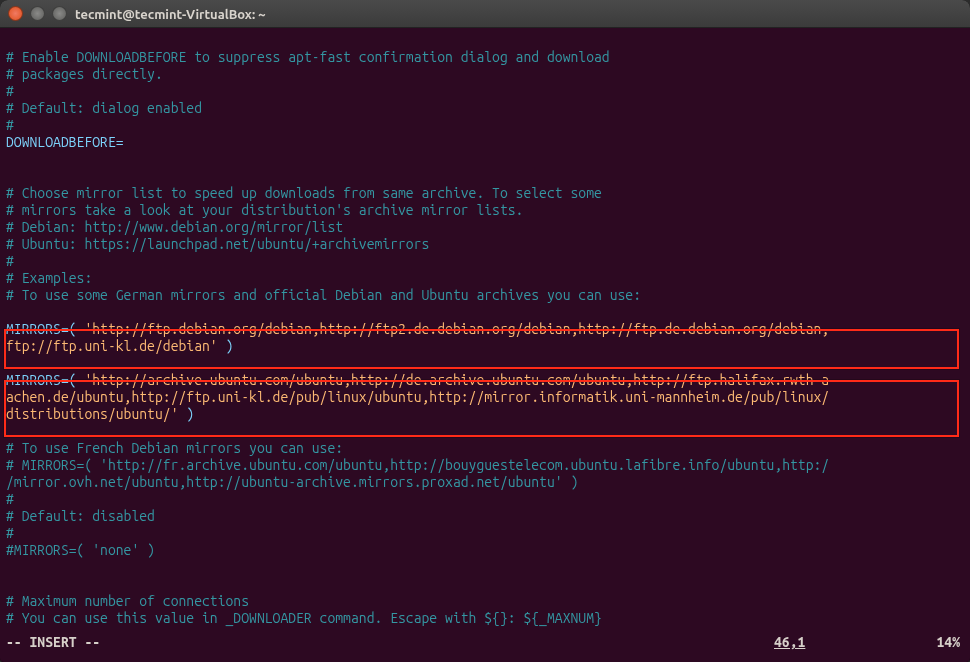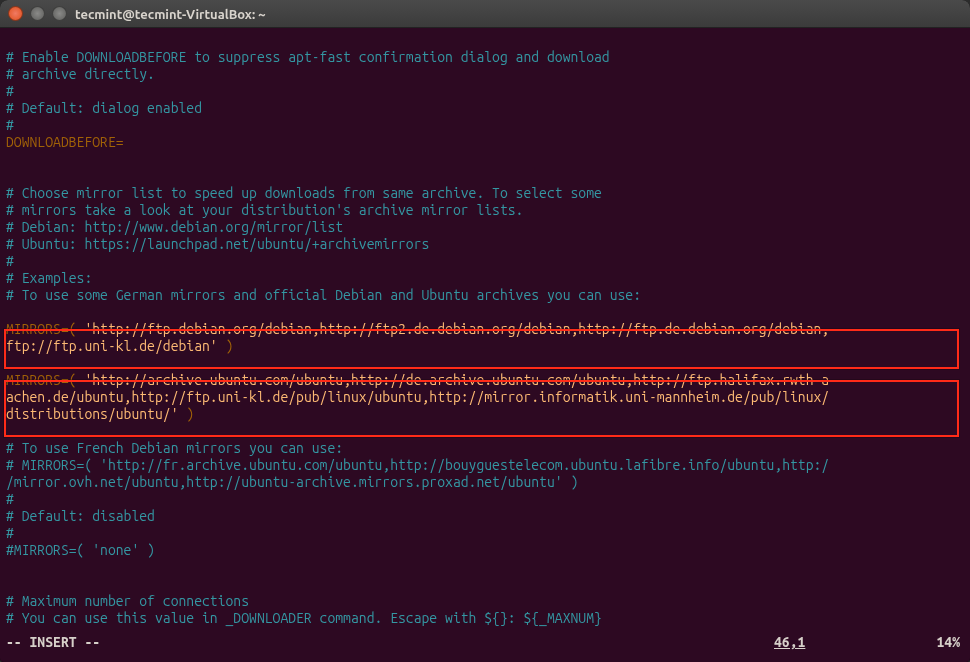--- a/index.html
+++ b/index.html
@@ -49,21 +49,21 @@
   width: 100%;
   height: calc(100% - 28px);
   padding: 4px 6px;
   font-size: 14px;
   line-height: 17px;
   white-space: pre;
   position: relative;
   letter-spacing: 0;
 }
 .cmt { color: #3497a3; }          
-.kw  { color: #a16207; }          
+.kw  { color: #7dd3fc; }          
 .str { color: #fdba74; }          
 .status {
   position: absolute;
   bottom: 11px;
   left: 6px;
   right: 6px;
   color: #d6d0c9;
   font-weight: bold;
   display: flex;
 }
@@ -89,21 +89,21 @@
     <div class="window-controls">
       <span class="win-btn win-close"></span>
       <span class="win-btn win-minimize"></span>
       <span class="win-btn win-maximize"></span>
     </div>
     <div class="title-text">tecmint@tecmint-VirtualBox: ~</div>
   </div>
 
   <div class="terminal">
 <span class="cmt"># Enable DOWNLOADBEFORE to suppress apt-fast confirmation dialog and download</span>
-<span class="cmt"># archive directly.</span>
+<span class="cmt"># packages directly.</span>
 <span class="cmt">#</span>
 <span class="cmt"># Default: dialog enabled</span>
 <span class="cmt">#</span>
 <span class="kw">DOWNLOADBEFORE=</span>
 <span></span>
 <span></span>
 <span class="cmt"># Choose mirror list to speed up downloads from same archive. To select some</span>
 <span class="cmt"># mirrors take a look at your distribution's archive mirror lists.</span>
 <span class="cmt"># Debian: http://www.debian.org/mirror/list</span>
 <span class="cmt"># Ubuntu: https://launchpad.net/ubuntu/+archivemirrors</span>

